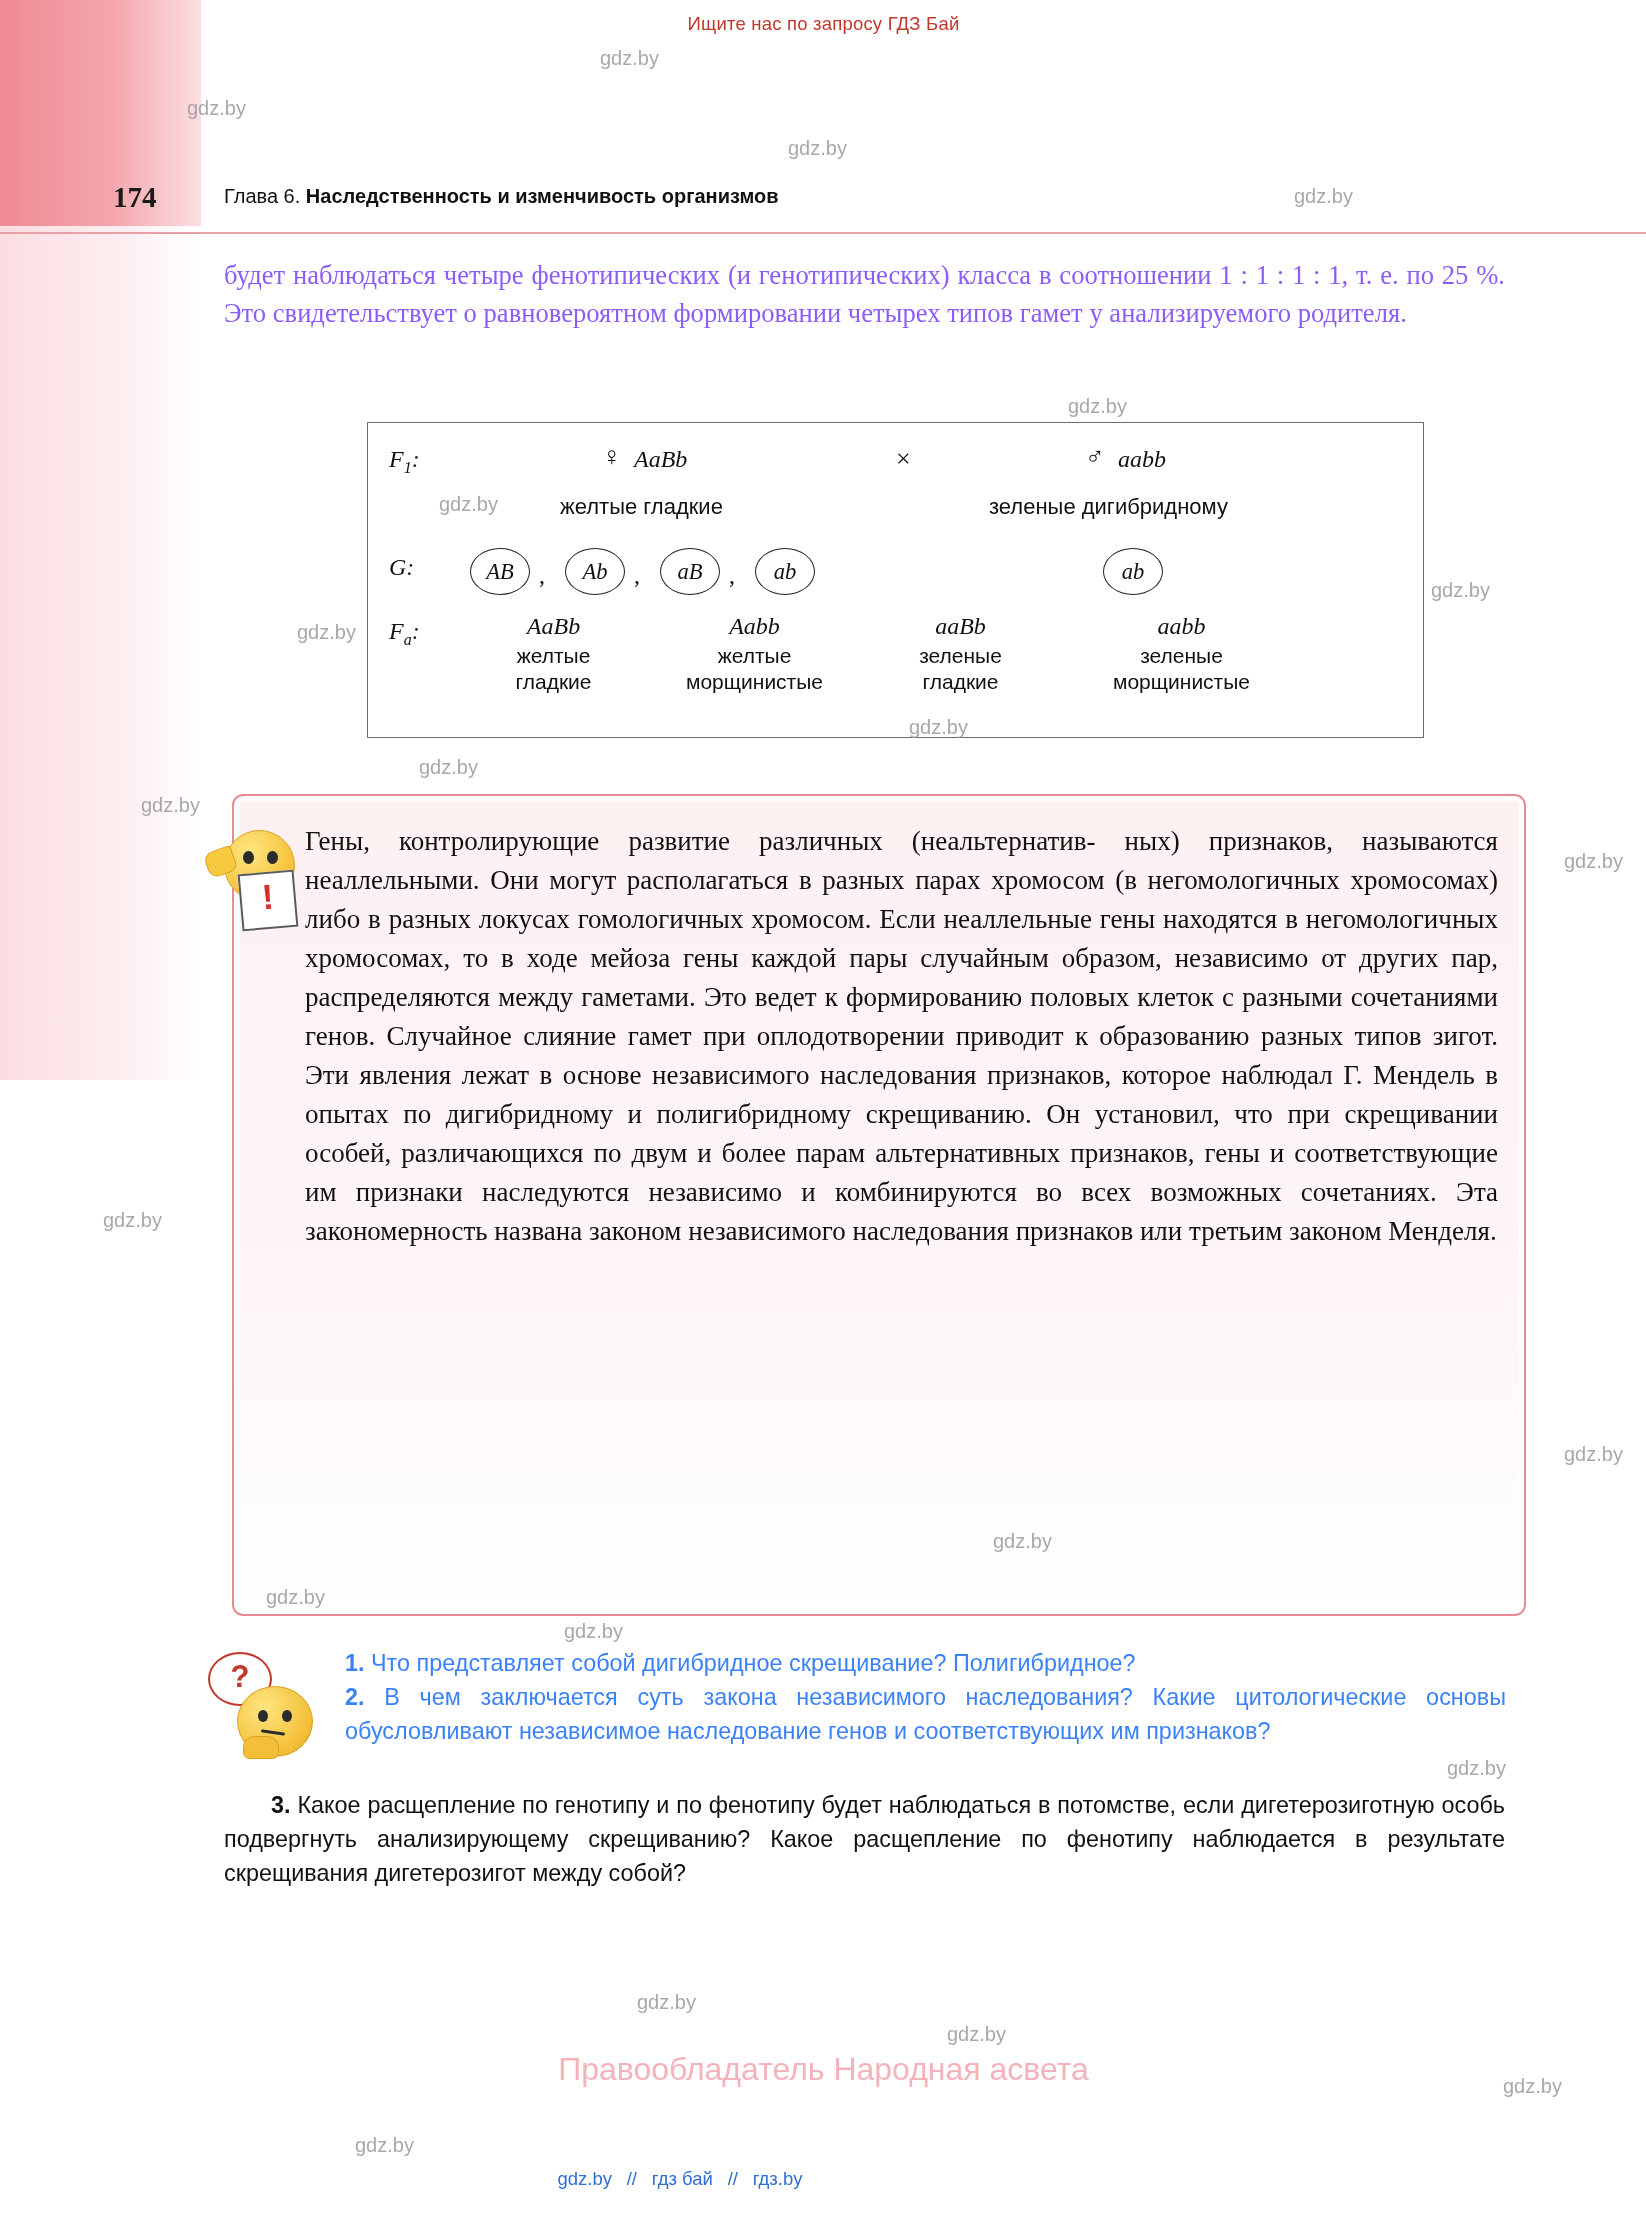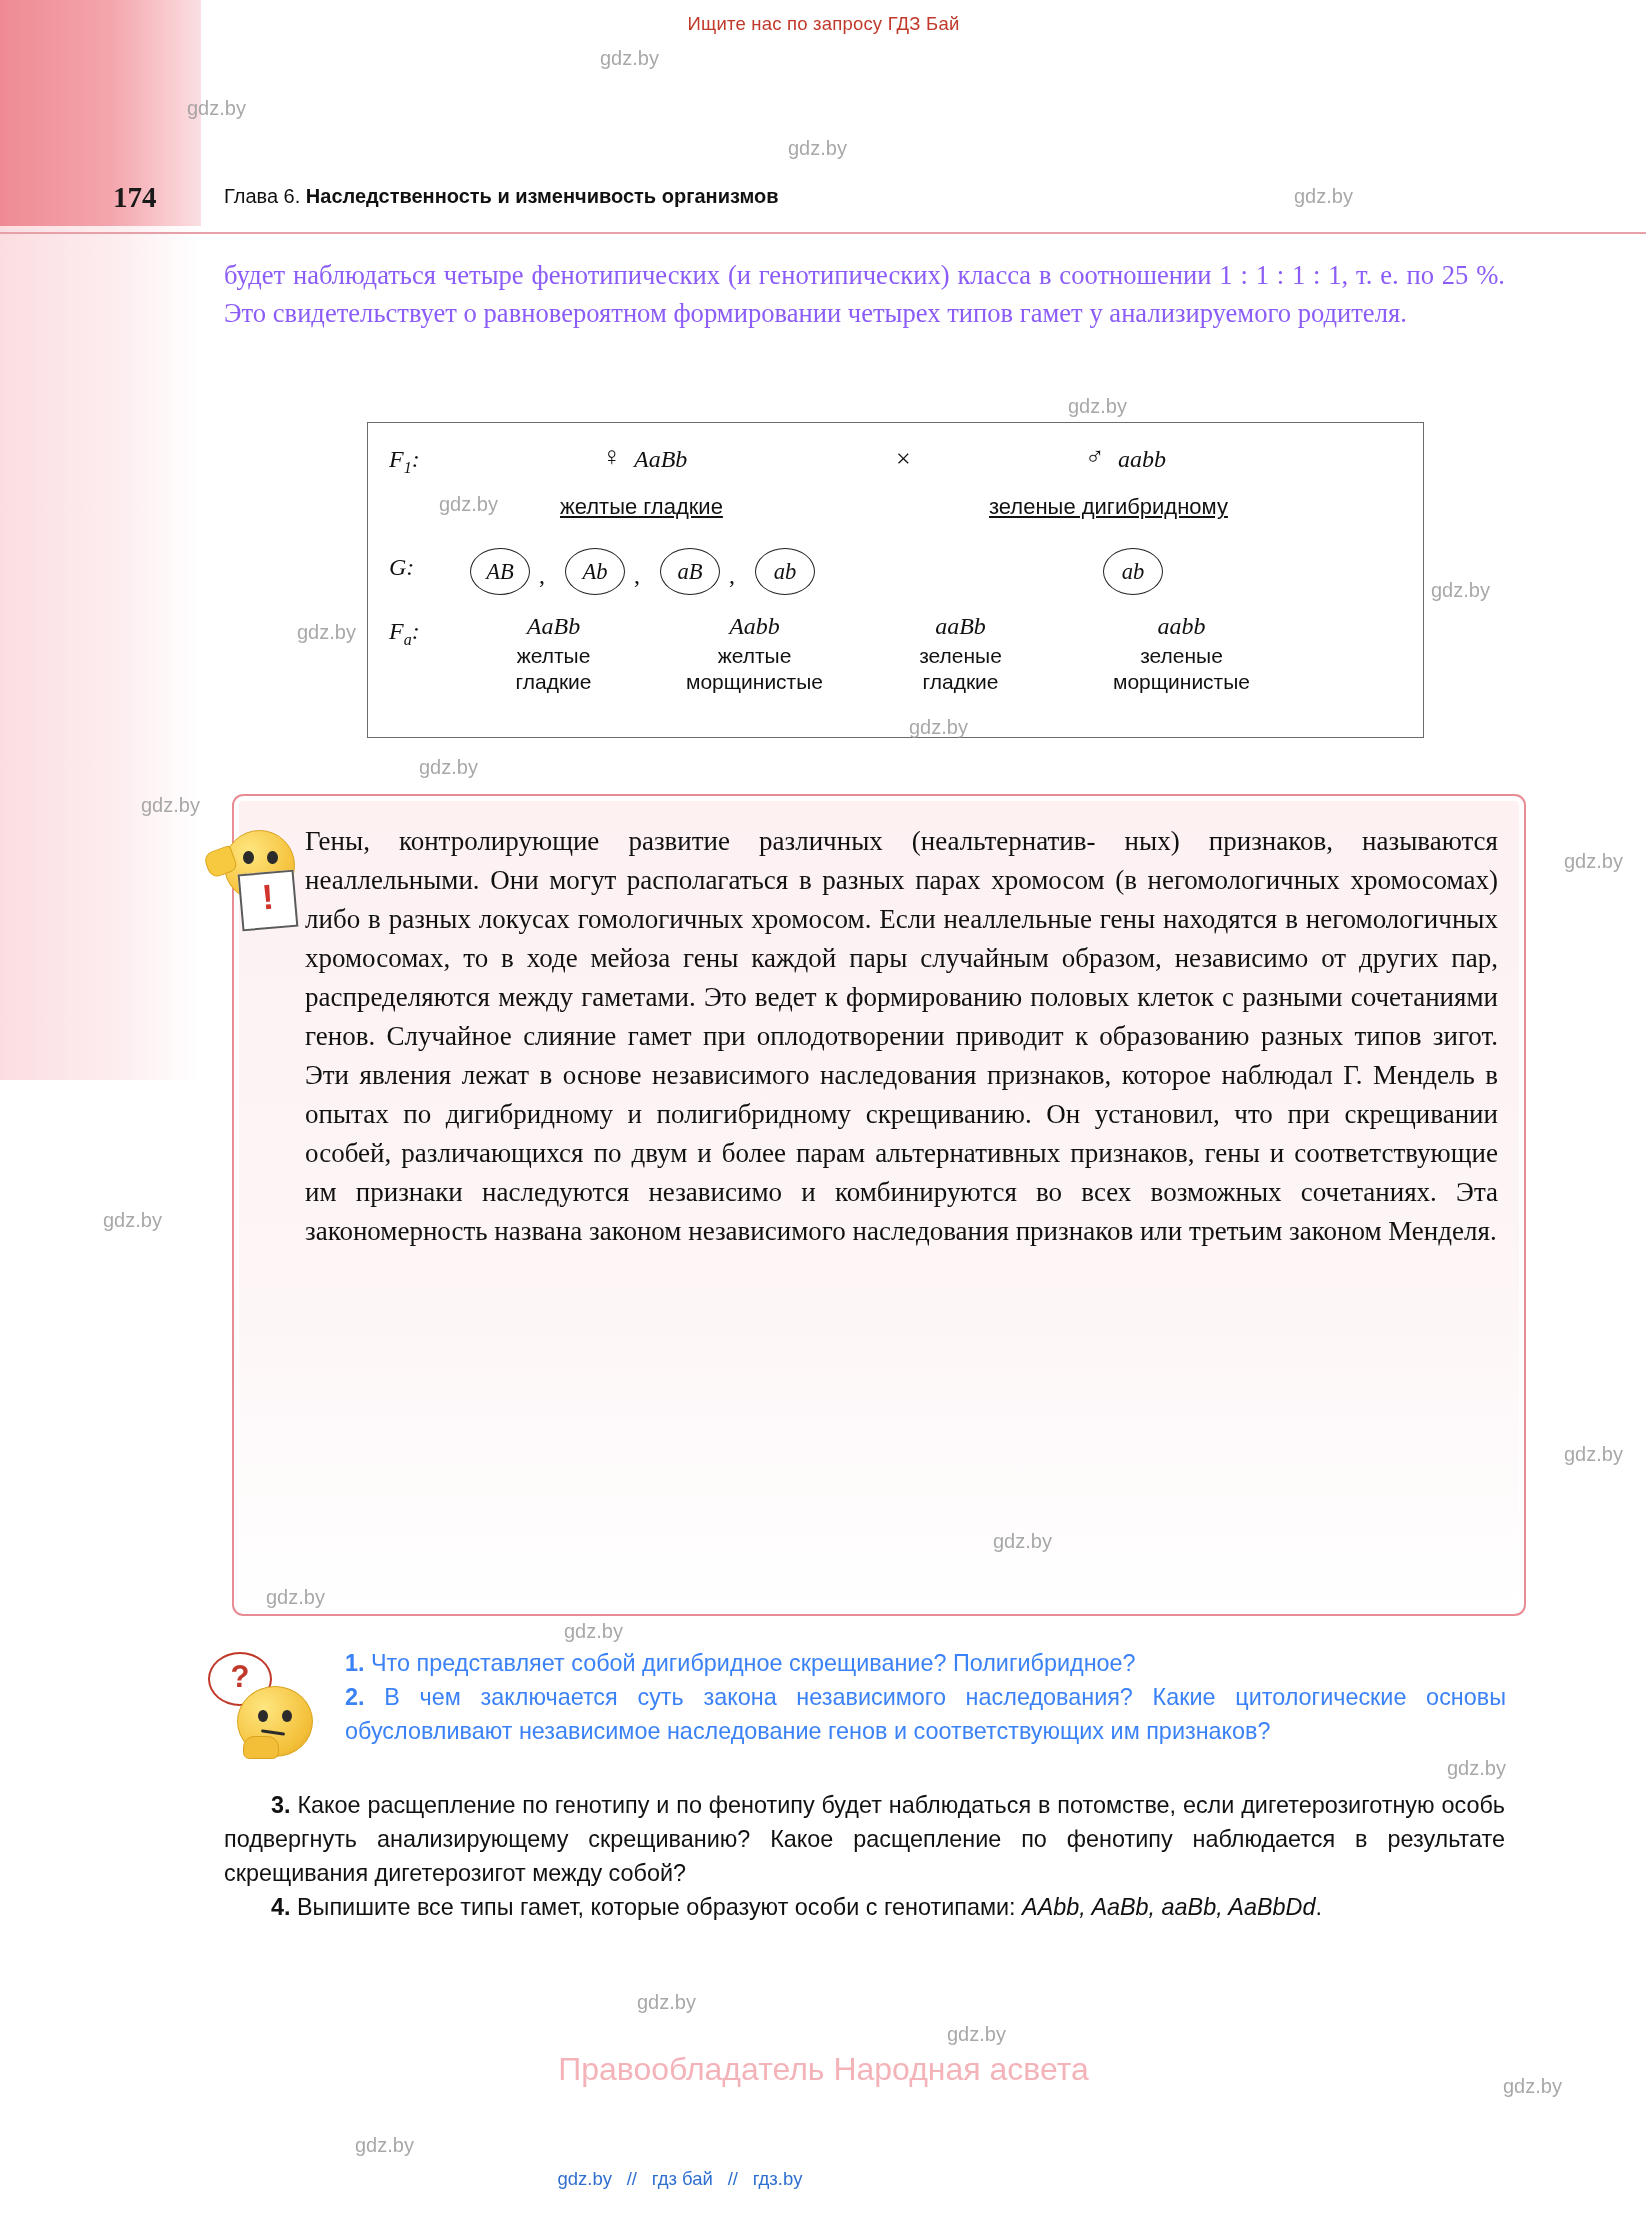--- a/index.html
+++ b/index.html
@@ -91,21 +91,20 @@
     font-size: 24px;
     font-style: italic;
     color: #111;
   }
   .sch-label sub { font-size: 16px; font-style: italic; }
   .sch-txt {
     position: absolute;
     font-size: 22px;
     font-family: "Liberation Sans", sans-serif;
     color: #111;
-    text-decoration: underline;
   }
   .sch-gen {
     position: absolute;
     font-size: 24px;
     font-style: italic;
     color: #111;
   }
   .sym {
     position: absolute;
     font-size: 26px;
@@ -428,23 +427,20 @@
 </div>
 
 <div class="q-list">
   <b>1.</b><span> Что представляет собой дигибридное скрещивание? Полигибридное?</span><br>
   <b>2.</b><span> В чем заключается суть закона независимого наследования? Какие цитологические основы обусловливают независимое наследование генов и соответствующих им признаков?</span>
 </div>
 
 <div class="q-wide">
   <div class="p">
     <b>3.</b><span> Какое расщепление по генотипу и по фенотипу будет наблюдаться в потомстве, если дигетерозиготную особь подвергнуть анализирующему скрещиванию? Какое расщепление по фенотипу наблюдается в результате скрещивания дигетерозигот между собой?</span>
-  </div>
-  <div class="p">
-    <b>4.</b><span> Выпишите все типы гамет, которые образуют особи с генотипами: </span><i>AAbb, AaBb, aaBb, AaBbDd</i><span>.</span>
   </div>
 </div>
 
 <div class="copyright">Правообладатель Народная асвета</div>
 <div class="footer-links">
   <span>gdz.by</span>
   <span>//</span>
   <span>гдз бай</span>
   <span>//</span>
   <span>гдз.by</span>

